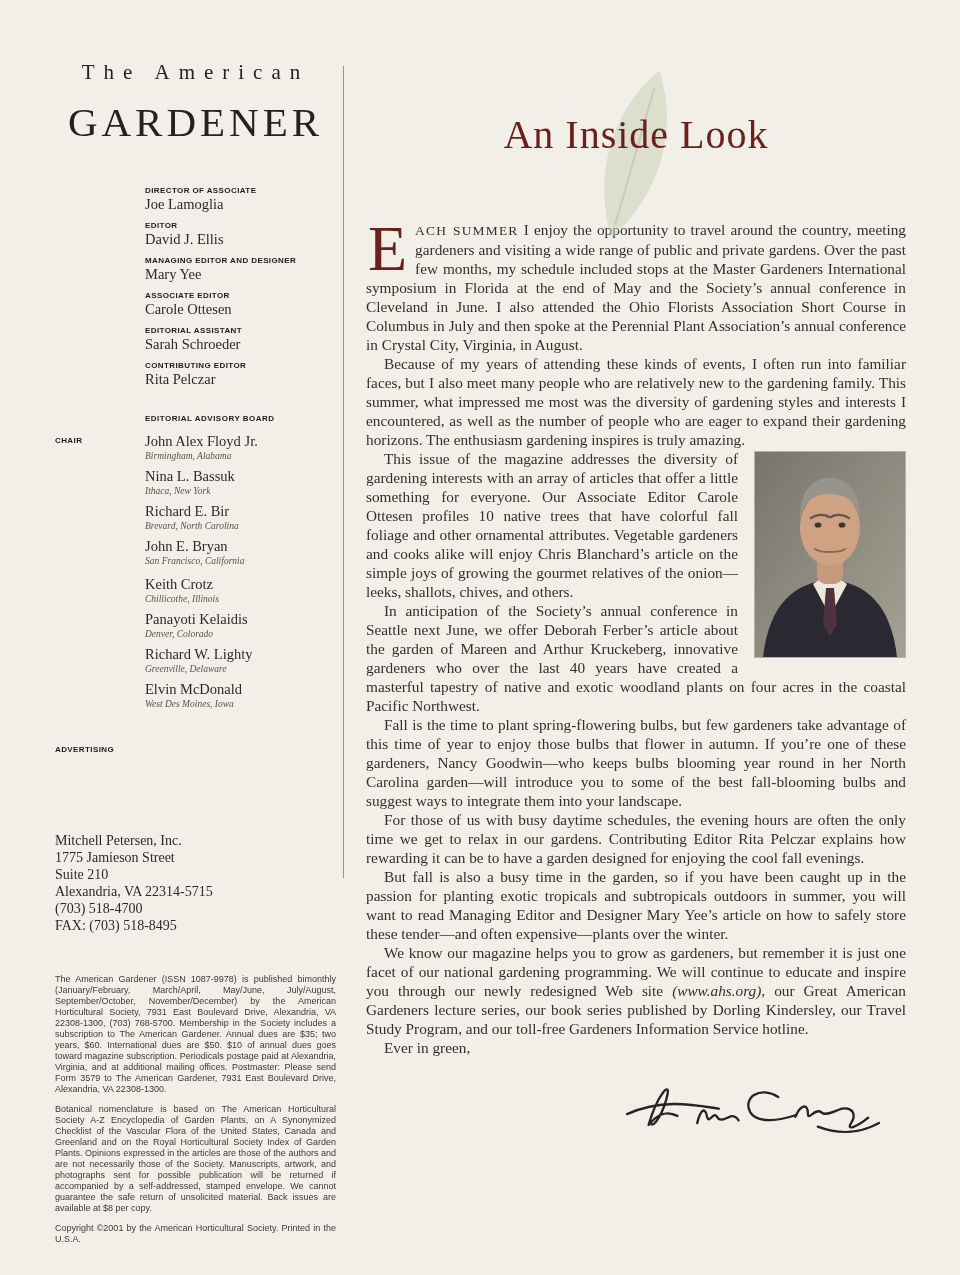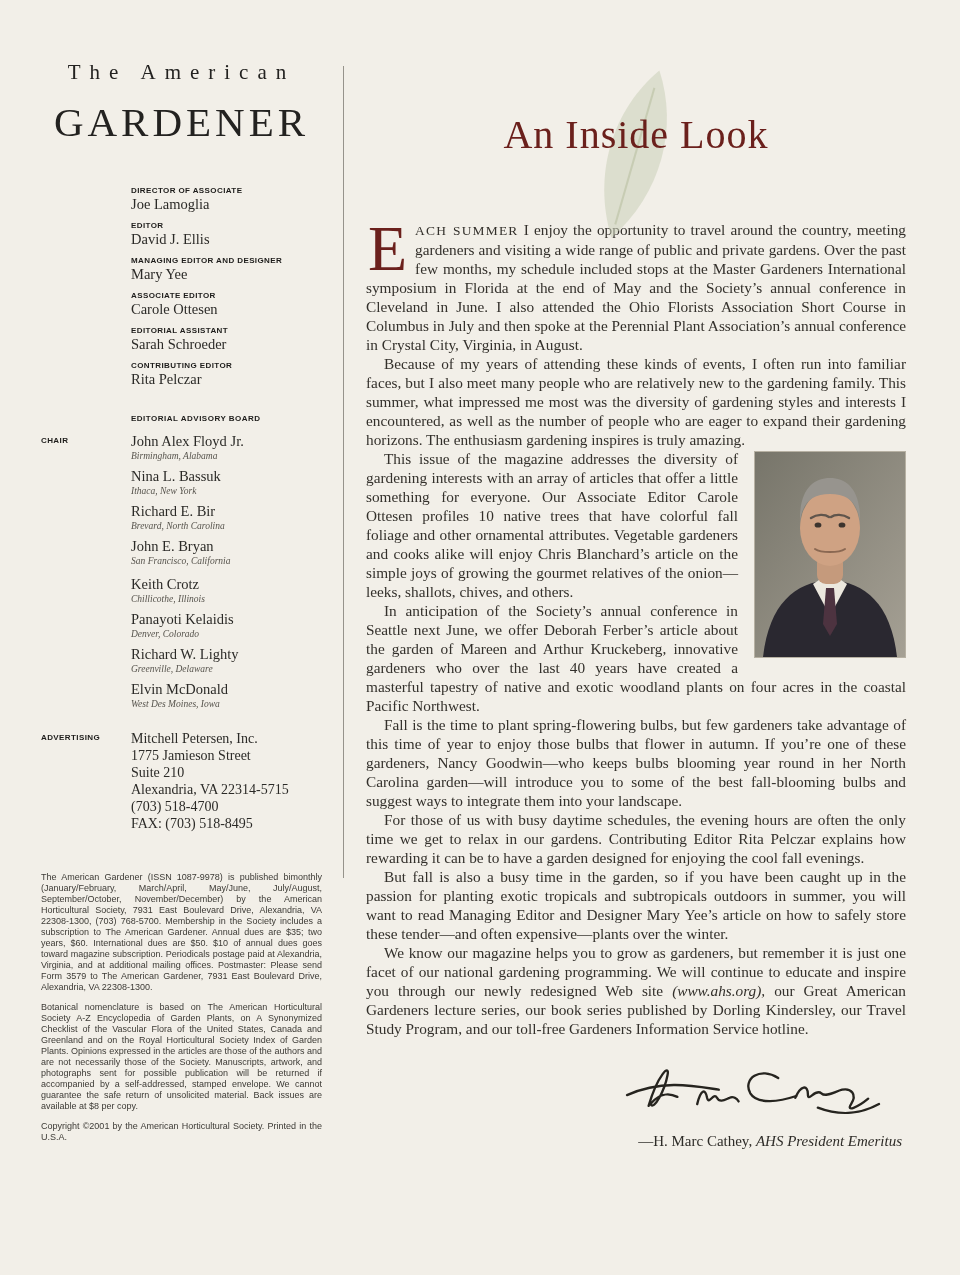--- a/index.html
+++ b/index.html
@@ -4,21 +4,21 @@
 <style>
   * { margin:0; padding:0; box-sizing:border-box; }
   html,body { background:#d8d5cd; }
   .page {
     position:relative; width:960px; height:1275px; margin:0 auto;
     background:#f2efe8; overflow:hidden;
     font-family:"Liberation Serif", serif; color:#33302b;
   }
 
   
-  .left-col { position:absolute; left:41px; top:60px; width:281px; }
+  .left-col { position:absolute; left:55px; top:60px; width:281px; }
   .divider { position:absolute; left:343px; top:66px; width:1px; height:812px; background:#96938b; }
 
   .logo { text-align:center; margin-bottom:40px; }
   .logo-pre { font-size:21px; letter-spacing:9px; color:#232220; white-space:nowrap; }
   .logo-main { font-size:41px; letter-spacing:4px; color:#232220; margin-top:13px; white-space:nowrap; }
 
   .row { display:flex; }
   .row .lbl {
     width:90px; flex:0 0 90px; text-align:left; padding-right:7px;
     font-family:"Liberation Sans", sans-serif; font-size:8px; font-weight:bold;
@@ -32,21 +32,21 @@
   }
   .staff-name { font-size:14.5px; color:#2b2a27; margin:1px 0 8px 0; }
 
   .board-heading {
     font-family:"Liberation Sans", sans-serif; font-size:8px; font-weight:bold;
     letter-spacing:.5px; color:#1d1c1a; margin:18px 0 10px 0;
   }
   .member-name { font-size:14.5px; color:#2b2a27; }
   .member-loc { font-size:9.5px; font-style:italic; color:#56534c; margin:1px 0 7px 0; }
 
-  .adv-block { margin-top:14px; }
+  .adv-block { margin-top:26px;flex-direction:column; }
   .adv-line { font-size:14px; line-height:17px; color:#2b2a27; }
 
   .fine-print { margin-top:40px; }
   .fine-print p {
     font-family:"Liberation Sans", sans-serif; font-size:9px; line-height:11px;
     text-align:justify; color:#3c3a35; margin-bottom:9px;
   }
 
   
   .main-col { position:absolute; left:366px; top:95px; width:540px; }
@@ -257,32 +257,32 @@
           <path d="M60 97 C 66 101 84 101 90 97" stroke="#8a6852" stroke-width="2" fill="none" stroke-linecap="round"></path>
         </svg>
       </div>
 
       <p>This issue of the magazine addresses the diversity of gardening interests with an array of articles that offer a little something for everyone. Our Associate Editor Carole Ottesen profiles 10 native trees that have colorful fall foliage and other ornamental attributes. Vegetable gardeners and cooks alike will enjoy Chris Blanchard’s article on the simple joys of growing the gourmet relatives of the onion—leeks, shallots, chives, and others.</p>
       <p>In anticipation of the Society’s annual conference in Seattle next June, we offer Deborah Ferber’s article about the garden of Mareen and Arthur Kruckeberg, innovative gardeners who over the last 40 years have created a masterful tapestry of native and exotic woodland plants on four acres in the coastal Pacific Northwest.</p>
       <p>Fall is the time to plant spring-flowering bulbs, but few gardeners take advantage of this time of year to enjoy those bulbs that flower in autumn. If you’re one of these gardeners, Nancy Goodwin—who keeps bulbs blooming year round in her North Carolina garden—will introduce you to some of the best fall-blooming bulbs and suggest ways to integrate them into your landscape.</p>
       <p>For those of us with busy daytime schedules, the evening hours are often the only time we get to relax in our gardens. Contributing Editor Rita Pelczar explains how rewarding it can be to have a garden designed for enjoying the cool fall evenings.</p>
       <p>But fall is also a busy time in the garden, so if you have been caught up in the passion for planting exotic tropicals and subtropicals outdoors in summer, you will want to read Managing Editor and Designer Mary Yee’s article on how to safely store these tender—and often expensive—plants over the winter.</p>
       <p><span>We know our magazine helps you to grow as gardeners, but remember it is just one facet of our national gardening programming. We will continue to educate and inspire you through our newly redesigned Web site </span><em>(www.ahs.org),</em><span> our Great American Gardeners lecture series, our book series published by Dorling Kindersley, our Travel Study Program, and our toll-free Gardeners Information Service hotline.</span></p>
+      <p>Ever in green,</p>
 
       <div class="sig-block">
         <svg width="270" height="78" viewBox="0 0 300 86">
           <g fill="none" stroke="#26241f" stroke-width="2.6" stroke-linecap="round">
             <path d="M34 64 C 44 30 58 16 55 30 C 52 46 40 70 36 62 C 48 48 58 50 66 54"></path>
             <path d="M10 52 C 50 34 86 42 112 46"></path>
             <path d="M88 62 C 92 46 97 44 99 55 C 101 64 106 48 110 55 C 113 61 119 57 124 55 C 128 53 132 56 134 59"></path>
             <path d="M178 33 C 158 20 138 34 147 50 C 155 63 180 59 198 53"></path>
             <path d="M197 55 C 203 41 211 40 211 51 C 211 61 219 44 226 50 C 231 55 241 48 249 46 C 259 44 266 51 259 62 C 253 71 266 66 278 56"></path>
             <path d="M222 66 C 248 76 272 72 290 62"></path>
           </g>
         </svg>
-        <div class="sig-caption"><span>—H. Marc Cathey, </span><span class="it">AHS President Emeritus</span></div>
       </div>
 
     </div>
   </div>
 
 
 </div>
 
 </body></html>

